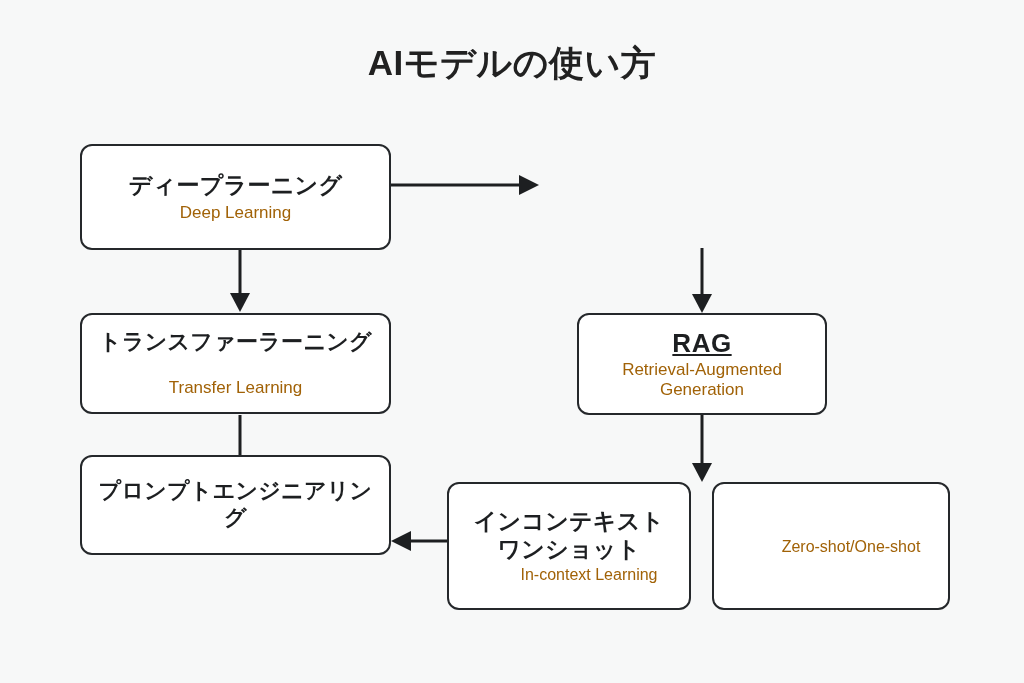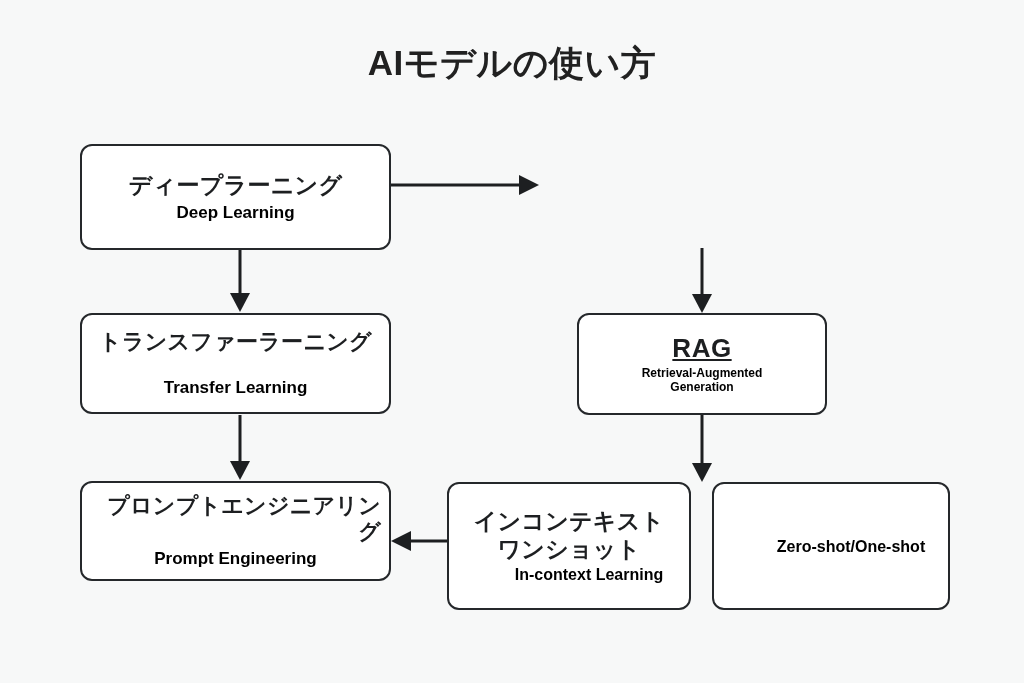--- a/index.html
+++ b/index.html
@@ -46,49 +46,49 @@
   .node .jp {
     font-size: 23px;
     font-weight: bold;
     line-height: 1.22;
     color: #1d1f21;
     letter-spacing: 0.3px;
     white-space: pre-line;
   }
   .node .en {
     font-size: 17px;
-    font-weight: bold;
+    font-weight: normal;
     line-height: 1.18;
-    color: #000000;
+    color: #a16207;
     margin-top: 3px;
     white-space: pre-line;
   }
   .node.rag .jp {
     font-size: 26px;
     letter-spacing: 0.5px;
     text-decoration: underline;
   }
   .node.rag .en {
-    font-size: 12px;
+    font-size: 17px;
     margin-top: 1px;
   }
   .node.small-jp .jp {
     font-size: 22px;
   }
   .node.small-en .en {
     font-size: 16px;
     margin-left: 40px;
   }
 
   
   #node-deep-learning     { left: 80px;  top: 144px; width: 311px; height: 106px; }
   #node-fine-tuning       { left: 535px; top: 149px; width: 333px; height: 99px;  }
   #node-transfer-learning { left: 80px;  top: 313px; width: 311px; height: 101px; gap: 20px; }
   #node-rag               { left: 577px; top: 313px; width: 250px; height: 102px; }
-  #node-prompt-eng        { left: 80px;  top: 481px; width: 311px; height: 100px; text-align: right; }
+  #node-prompt-eng        { left: 80px;  top: 455px; width: 311px; height: 100px; }
   #node-in-context        { left: 447px; top: 482px; width: 244px; height: 128px; }
   #node-zero-one-shot     { left: 712px; top: 482px; width: 238px; height: 128px; }
 
   
   .arrow {
     position: absolute;
   }
   .arrow svg { display: block; overflow: visible; }
 </style>
 </head>
@@ -152,21 +152,20 @@
   </div>
 
   <div class="node rag" id="node-rag">
     <div class="jp">RAG</div>
     <div class="en">Retrieval-Augmented
 Generation</div>
   </div>
 
   <div class="node small-jp" id="node-prompt-eng">
     <div class="jp">プロンプトエンジニアリング</div>
-    <div class="en">Prompt Engineering</div>
   </div>
 
   <div class="node small-en" id="node-in-context">
     <div class="jp">インコンテキスト
 ワンショット</div>
     <div class="en">In-context Learning</div>
   </div>
 
   <div class="node small-en" id="node-zero-one-shot">
     <div class="en">Zero-shot/One-shot</div>

